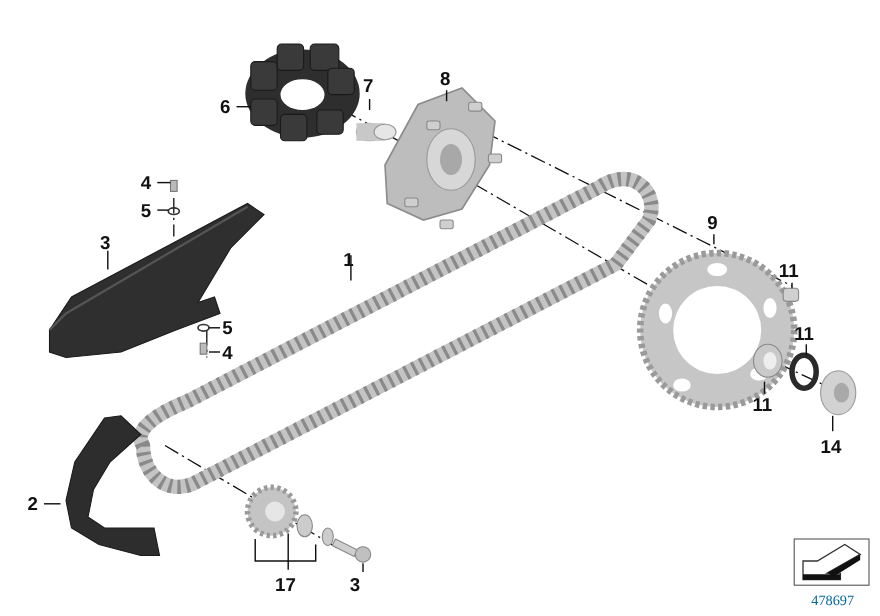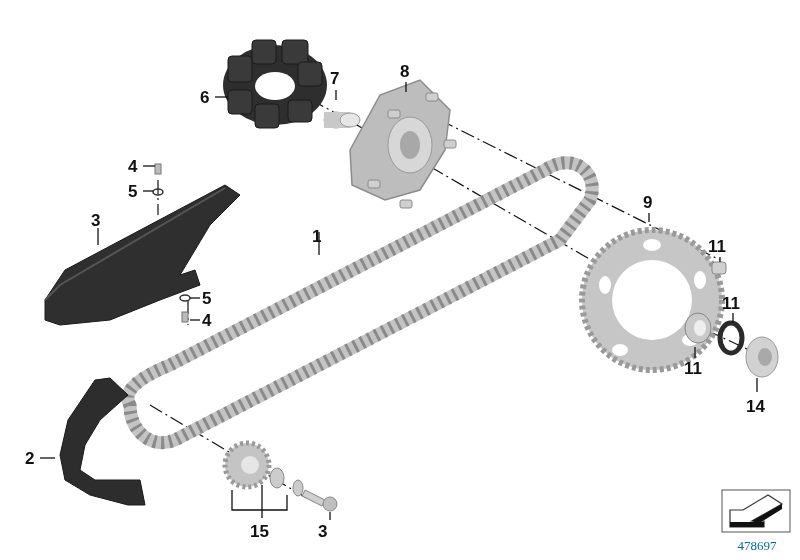--- a/index.html
+++ b/index.html
@@ -159,16 +159,16 @@
 <div class="callout" style="left:202px;top:290px;">5</div>
 <div class="callout" style="left:202px;top:312px;">4</div>
 <div class="callout" style="left:200px;top:89px;">6</div>
 <div class="callout" style="left:330px;top:70px;">7</div>
 <div class="callout" style="left:400px;top:63px;">8</div>
 <div class="callout" style="left:643px;top:194px;">9</div>
 <div class="callout" style="left:708px;top:238px;">11</div>
 <div class="callout" style="left:684px;top:360px;">11</div>
 <div class="callout" style="left:722px;top:295px;">11</div>
 <div class="callout" style="left:746px;top:398px;">14</div>
-<div class="callout" style="left:250px;top:523px;">15</div>
+<div class="callout" style="left:250px;top:523px;">17</div>
 <div class="callout" style="left:318px;top:523px;">3</div>
 
 <div class="ref-number">478697</div>
 
 </body></html>

